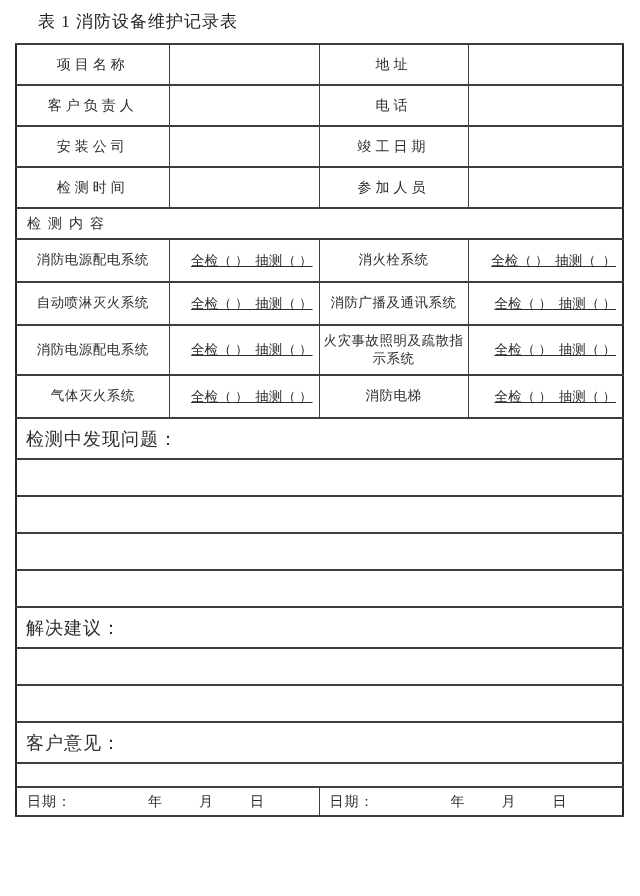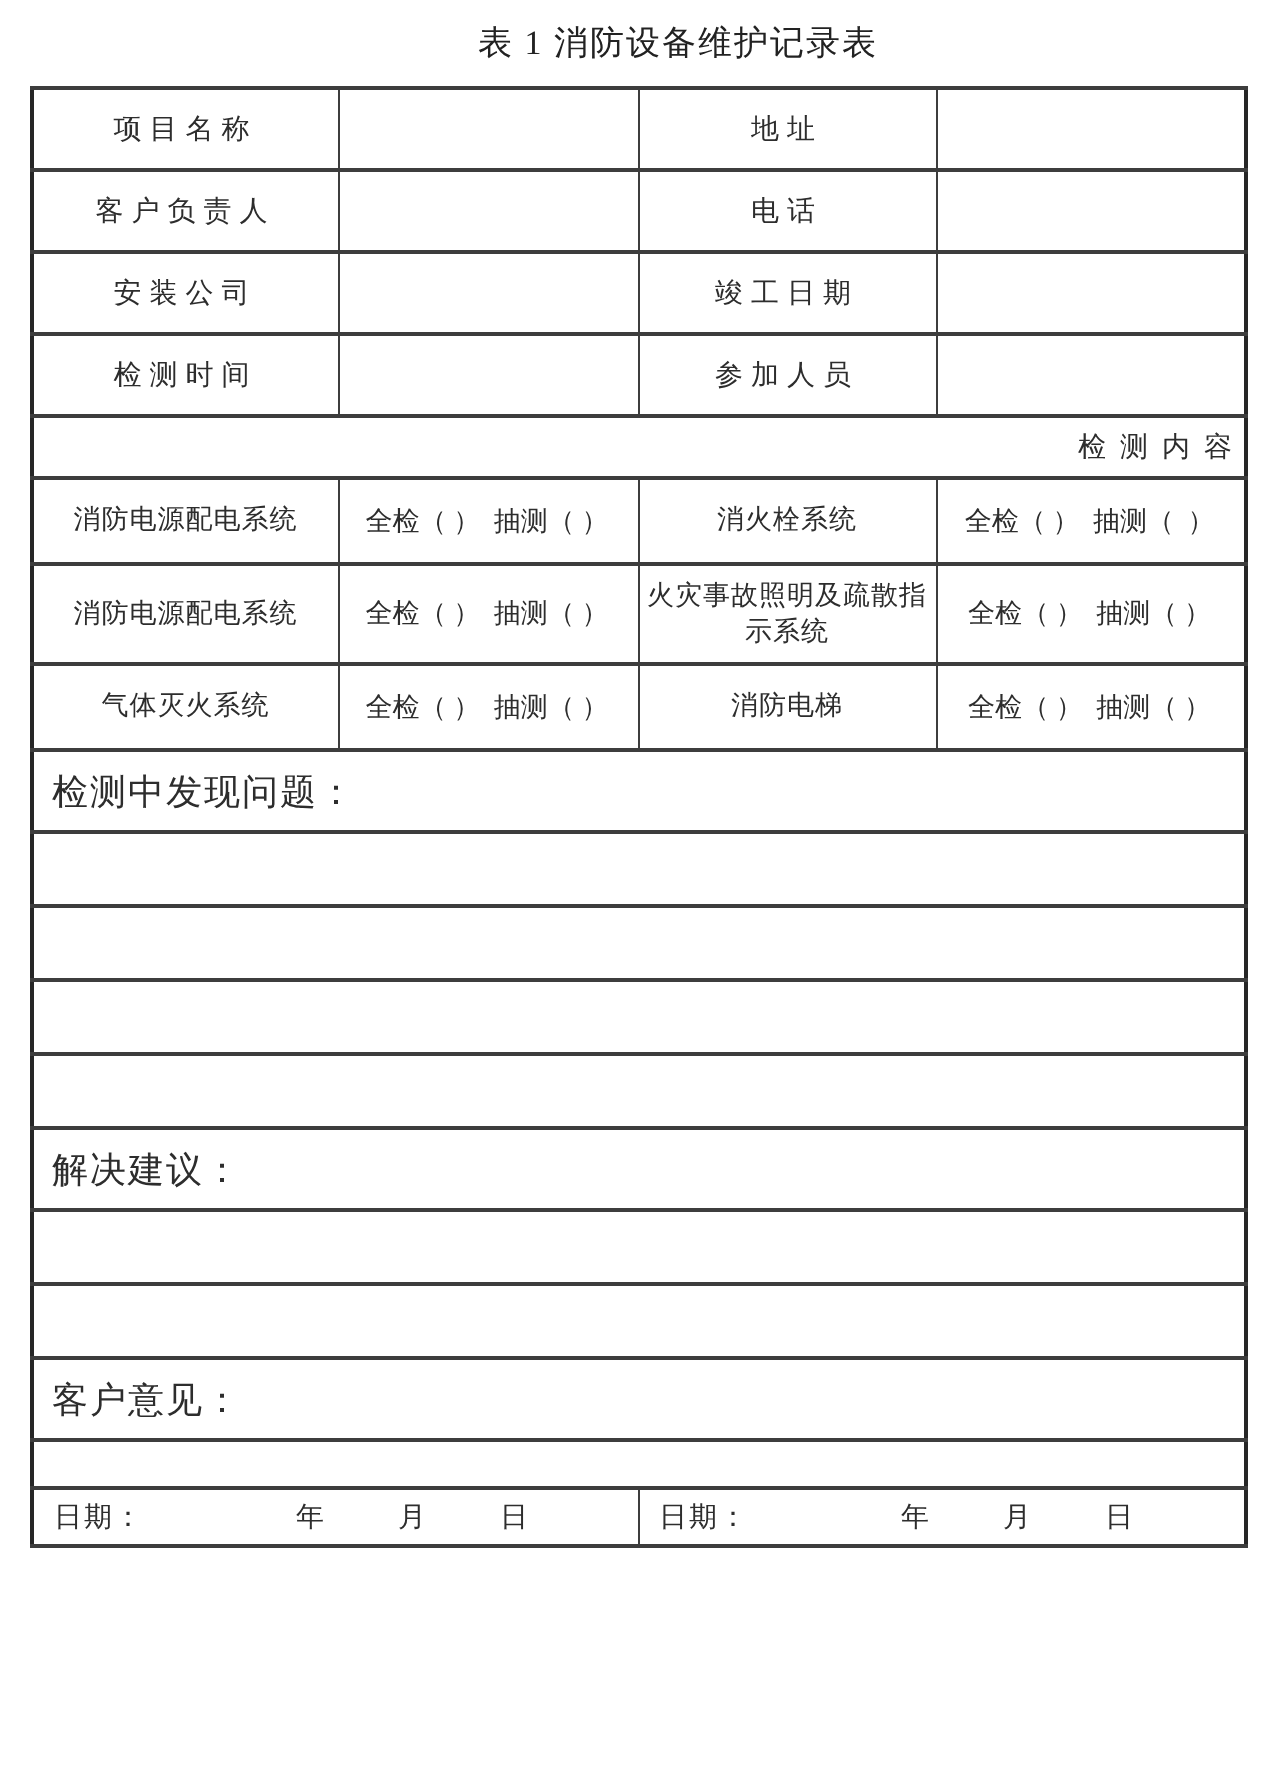--- a/index.html
+++ b/index.html
@@ -6,21 +6,20 @@
   body {
     width:640px; height:896px;
     background:#ffffff;
     font-family:"Liberation Serif","DejaVu Serif",serif;
     color:#2d2d2d;
     -webkit-font-smoothing:antialiased;
   }
   .doc-title {
     font-size:17px;
     line-height:22px;
-    text-align:center;
     margin:11px 0 10px 38px;
     letter-spacing:1px;
     color:#222;
   }
   table.form {
     border-collapse:collapse;
     table-layout:fixed;
     width:607px;
     margin-left:15px;
     border:2px solid #262626;
@@ -34,27 +33,27 @@
     overflow:hidden;
   }
   
   col.c1 { width:153px; } col.c2 { width:150px; }
   col.c3 { width:149px; } col.c4 { width:155px; }
 
   .r-info td   { height:39px; }
   .lbl  { text-align:center; letter-spacing:4px; font-size:14px; }
   .val  {}
 
-  .r-section td { height:29px;text-align:right; }
+  .r-section td { height:29px; }
   .section { text-align:left; padding-left:10px; white-space:pre; font-size:14px; }
 
   .r-det td  { height:37px; }
   .r-det.tall td { height:44px; }
   .sys { text-align:center; line-height:1.35; padding:2px 4px; letter-spacing:0.5px; }
-  .chk { text-align:center; white-space:pre; padding-left:5px; }
+  .chk { text-align:right; white-space:pre; padding-left:5px;text-decoration:underline; }
 
   .r-label td { height:39px; text-align:left; padding-left:9px; font-size:18px; letter-spacing:1px; }
   .r-blank td { height:35px; }
   .r-blank.short td { height:22px; }
 
   .r-sign td { height:33px; text-align:left; padding-left:10px; font-size:14px; letter-spacing:1px; }
   .r-date td { height:27px; font-size:14px; padding-left:10px; }
   .dateline { display:flex; align-items:flex-end; letter-spacing:1px; }
   .dateline .dy { margin-left:76px; }
   .dateline .dm { margin-left:36px; }
@@ -100,20 +99,26 @@
 
     <tr class="r-section">
       <td colspan="4" class="section">检  测  内  容</td>
     </tr>
 
     <tr class="r-det">
       <td class="sys">消防电源配电系统</td>
       <td class="chk">全检（ ）  抽测（ ）</td>
       <td class="sys">消火栓系统</td>
       <td class="chk">全检（ ）  抽测（  ）</td>
+    </tr>
+    <tr class="r-det">
+      <td class="sys">自动喷淋灭火系统</td>
+      <td class="chk">全检（ ）  抽测（ ）</td>
+      <td class="sys">消防广播及通讯系统</td>
+      <td class="chk">全检（ ）  抽测（ ）</td>
     </tr>
     <tr class="r-det tall">
       <td class="sys">消防电源配电系统</td>
       <td class="chk">全检（ ）  抽测（ ）</td>
       <td class="sys">火灾事故照明及疏散指示系统</td>
       <td class="chk">全检（ ）  抽测（ ）</td>
     </tr>
     <tr class="r-det">
       <td class="sys">气体灭火系统</td>
       <td class="chk">全检（ ）  抽测（ ）</td>

